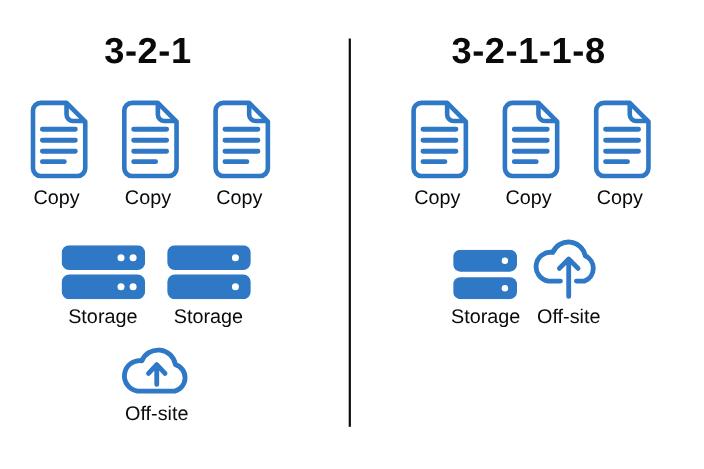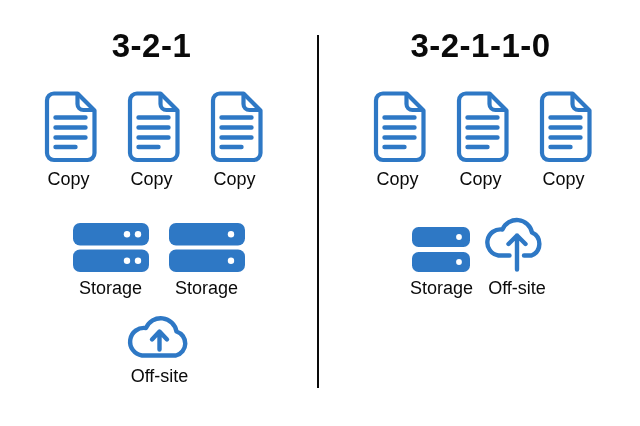--- a/index.html
+++ b/index.html
@@ -11,21 +11,21 @@
   *{box-sizing:border-box;}
   html,body{margin:0;padding:0;}
   body{
     width:640px;height:426px;background:var(--bg);
     font-family:"Liberation Sans","DejaVu Sans",sans-serif;
     color:var(--ink);
   }
   .canvas{position:relative;width:640px;height:426px;background:var(--bg);overflow:hidden;}
   .divider{position:absolute;left:317px;top:35px;width:2px;height:353px;background:var(--divider);}
   .col{position:absolute;top:0;display:flex;flex-direction:column;align-items:center;}
-  .col.left{left:17px;width:251px;padding-left:18px;}
+  .col.left{left:0;width:251px;padding-left:18px;}
   .col.right{left:321px;width:319px;}
   .title{
     margin:27px 0 0;font-size:33px;font-weight:700;letter-spacing:.5px;
     line-height:1.15;color:var(--ink);
   }
   .row{display:flex;justify-content:center;}
   .docs-row{gap:25px;margin-top:25px;align-items:flex-start;}
   .storage-row{gap:20px;margin-top:33px;align-items:flex-end;transform:translateX(7px);}
   .offsite-row{margin-top:14px;transform:translateX(8px);}
   .bottom-row{gap:10px;margin-top:24px;align-items:flex-end;}
@@ -145,21 +145,21 @@
             <svg>
               <use href="#sym-cloud-a"></use>
             </svg>
           </span>
         <figcaption class="label">Off-site</figcaption>
       </figure>
     </div>
   </section>
 
   <section class="col right">
-    <h1 class="title">3-2-1-1-0</h1>
+    <h1 class="title">3-2-1-1-8</h1>
 
     <div class="row docs-row">
       <figure class="cell">
         <span class="icon doc-icon">
             <svg>
               <use href="#sym-doc"></use>
             </svg>
           </span>
         <figcaption class="label">Copy</figcaption>
       </figure>

